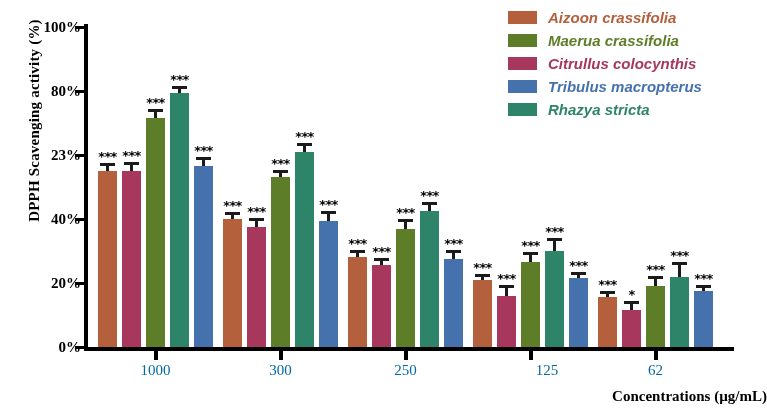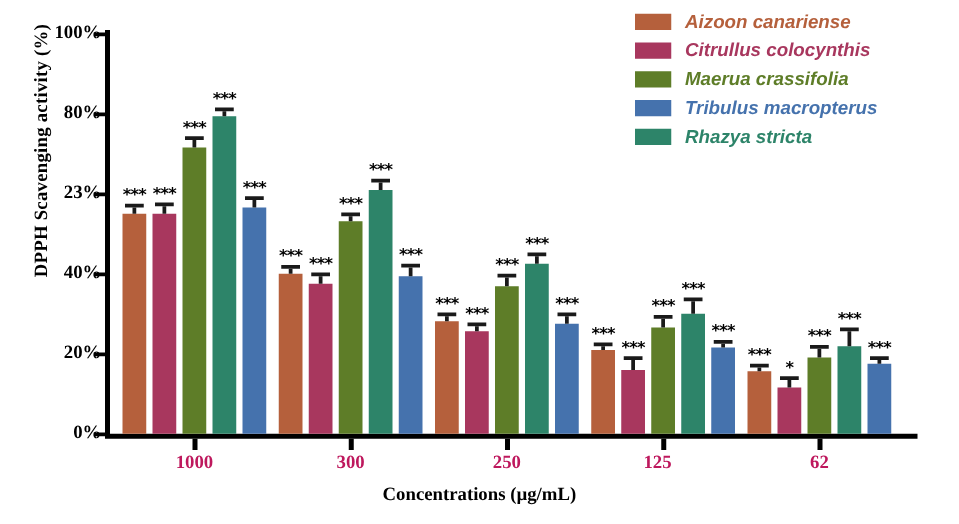--- a/index.html
+++ b/index.html
@@ -21,21 +21,21 @@
     transform:rotate(-90deg);
     transform-origin:center center;
     font-size:15px;font-weight:bold;color:#000;
     letter-spacing:.2px;
     white-space:nowrap;
   }
   
   .xtitle{
     position:absolute;
     left:0;top:388px;width:767px;
-    text-align:center;
+    text-align:right;
     font-size:15px;font-weight:bold;color:#000;
   }
 
   
   .plot{
     position:absolute;
     left:84px; top:27px;
     width:640px; height:320px;
   }
   .axis-v{
@@ -60,21 +60,21 @@
   }
   .ytickwrap{position:absolute;left:0;}
 
   .xtick{
     position:absolute;top:351px;
     width:4px;height:9px;background:#000;
   }
   .xlabel{
     position:absolute;top:362px;
     transform:translateX(-50%);
-    font-size:15px;font-weight:bold;color:#be185d;
+    font-size:15px;font-weight:normal;color:#0369a1;
     white-space:nowrap;
   }
 
   
   .bar{
     position:absolute;
     bottom:0;
     width:19px;
   }
   .errbar{
@@ -288,43 +288,43 @@
       <div class="bar" style="left: 610px; height: 56px; background: rgb(69, 114, 173);">
         <div class="errbar" style="bottom: 56px; height: 2.56px;"></div>
         <div class="errcap" style="bottom: 58.56px;"></div>
         <div class="sig" style="bottom: 63.56px;">***</div>
       </div>
     </div>
 
   <div class="legend" id="legend">
       <div class="legrow">
         <div class="legswatch" style="background: rgb(181, 96, 60);"></div>
-        <div class="legtext" style="color: rgb(181, 96, 60);">Aizoon canariense</div>
+        <div class="legtext" style="color: rgb(181, 96, 60);">Aizoon crassifolia</div>
+      </div>
+      <div class="legrow">
+        <div class="legswatch" style="background: rgb(94, 125, 40);"></div>
+        <div class="legtext" style="color: rgb(94, 125, 40);">Maerua crassifolia</div>
       </div>
       <div class="legrow">
         <div class="legswatch" style="background: rgb(168, 55, 94);"></div>
         <div class="legtext" style="color: rgb(168, 55, 94);">Citrullus colocynthis</div>
-      </div>
-      <div class="legrow">
-        <div class="legswatch" style="background: rgb(94, 125, 40);"></div>
-        <div class="legtext" style="color: rgb(94, 125, 40);">Maerua crassifolia</div>
       </div>
       <div class="legrow">
         <div class="legswatch" style="background: rgb(69, 114, 173);"></div>
         <div class="legtext" style="color: rgb(69, 114, 173);">Tribulus macropterus</div>
       </div>
       <div class="legrow">
         <div class="legswatch" style="background: rgb(45, 132, 105);"></div>
         <div class="legtext" style="color: rgb(45, 132, 105);">Rhazya stricta</div>
       </div>
     </div>
 
 <div class="xtick" style="left: 153.5px;"></div>
     <div class="xlabel" style="left: 155.5px;">1000</div>
     <div class="xtick" style="left: 278.5px;"></div>
     <div class="xlabel" style="left: 280.5px;">300</div>
     <div class="xtick" style="left: 403.5px;"></div>
     <div class="xlabel" style="left: 405.5px;">250</div>
     <div class="xtick" style="left: 528.5px;"></div>
-    <div class="xlabel" style="left: 526px;">125</div>
+    <div class="xlabel" style="left: 547px;">125</div>
     <div class="xtick" style="left: 653.5px;"></div>
     <div class="xlabel" style="left: 655.5px;">62</div>
   </div>
 
 </body></html>

